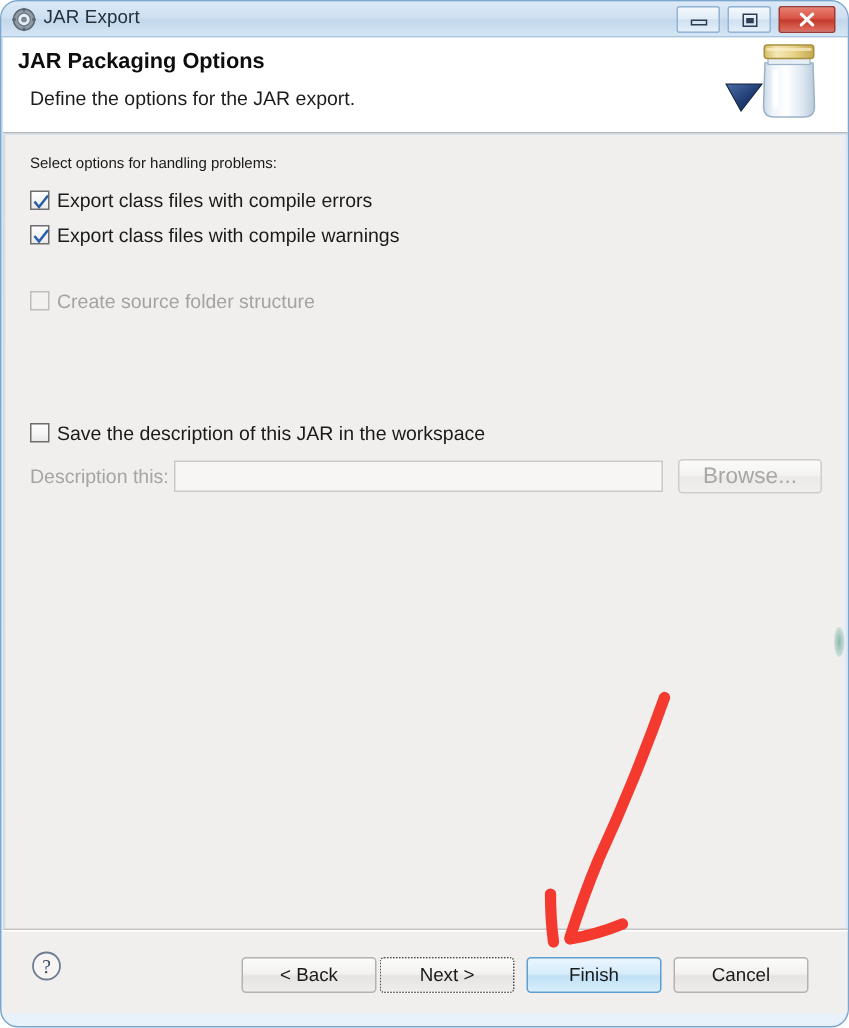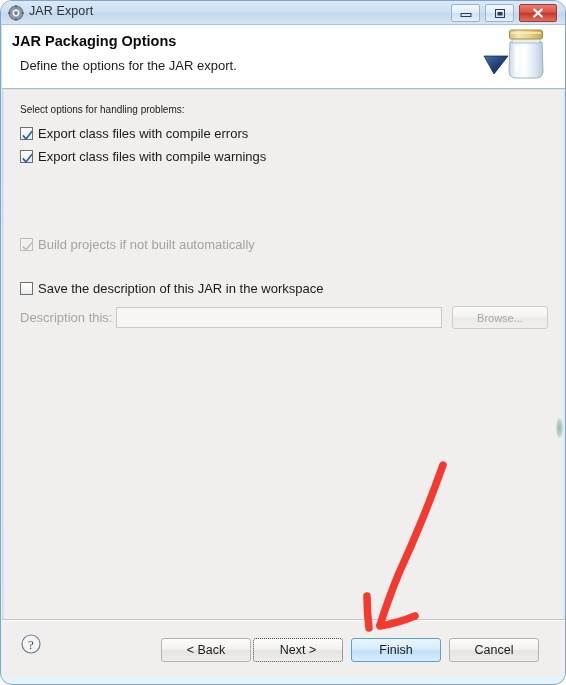--- a/index.html
+++ b/index.html
@@ -201,21 +201,21 @@
   #browse-btn {
     position: absolute;
     left: 432px; top: -1px;
     width: 96px; height: 23px;
     box-sizing: border-box;
     border: 1px solid #cfcdcb;
     border-radius: 3px;
     background: linear-gradient(to bottom, #fbfbfa 0%, #f3f2f0 48%, #eceae8 52%, #f1efed 100%);
     color: #a6a6a6;
     font-family: "Liberation Sans", sans-serif;
-    font-size: 11px;
+    font-size: 15px;
     display: flex; align-items: center; justify-content: center;
   }
 
   
   #footer {
     position: absolute;
     left: 1px; top: 618px;
     width: 564px;
     height: 57px;
     background: #f0efed;
@@ -374,31 +374,25 @@
       <span class="cbox">
         <span class="tick">
           <svg width="11" height="12" viewBox="0 0 11 12">
             <path d="M1.5 6 L4 9 L9.5 2" fill="none" stroke="#2a5fa8" stroke-width="1.7" stroke-linecap="square" stroke-linejoin="miter"></path>
           </svg>
         </span>
       </span>
       <span class="cblabel">Export class files with compile warnings</span>
     </div>
 
-
-    <div class="cbrow disabled" style="top:147px">
-      <span class="cbox disabled">
-        <span class="tick">
-          <svg width="11" height="12" viewBox="0 0 11 12">
-            <path d="M1.5 6 L4 9 L9.5 2" fill="none" stroke="#bfbfbf" stroke-width="1.7" stroke-linecap="square" stroke-linejoin="miter"></path>
-          </svg>
-        </span>
-      </span>
-      <span class="cblabel">Build projects if not built automatically</span>
-    </div>
+    <div class="cbrow disabled" style="top:103px">
+      <span class="cbox disabled"></span>
+      <span class="cblabel">Create source folder structure</span>
+    </div>
+
 
     <div class="cbrow" style="top:191px">
       <span class="cbox"></span>
       <span class="cblabel">Save the description of this JAR in the workspace</span>
     </div>
 
     <div id="desc-row">
       <div id="desc-label">Description this:</div>
       <input id="desc-input" type="text" disabled="" placeholder="" style="">
       <div id="browse-btn">Browse...</div>

